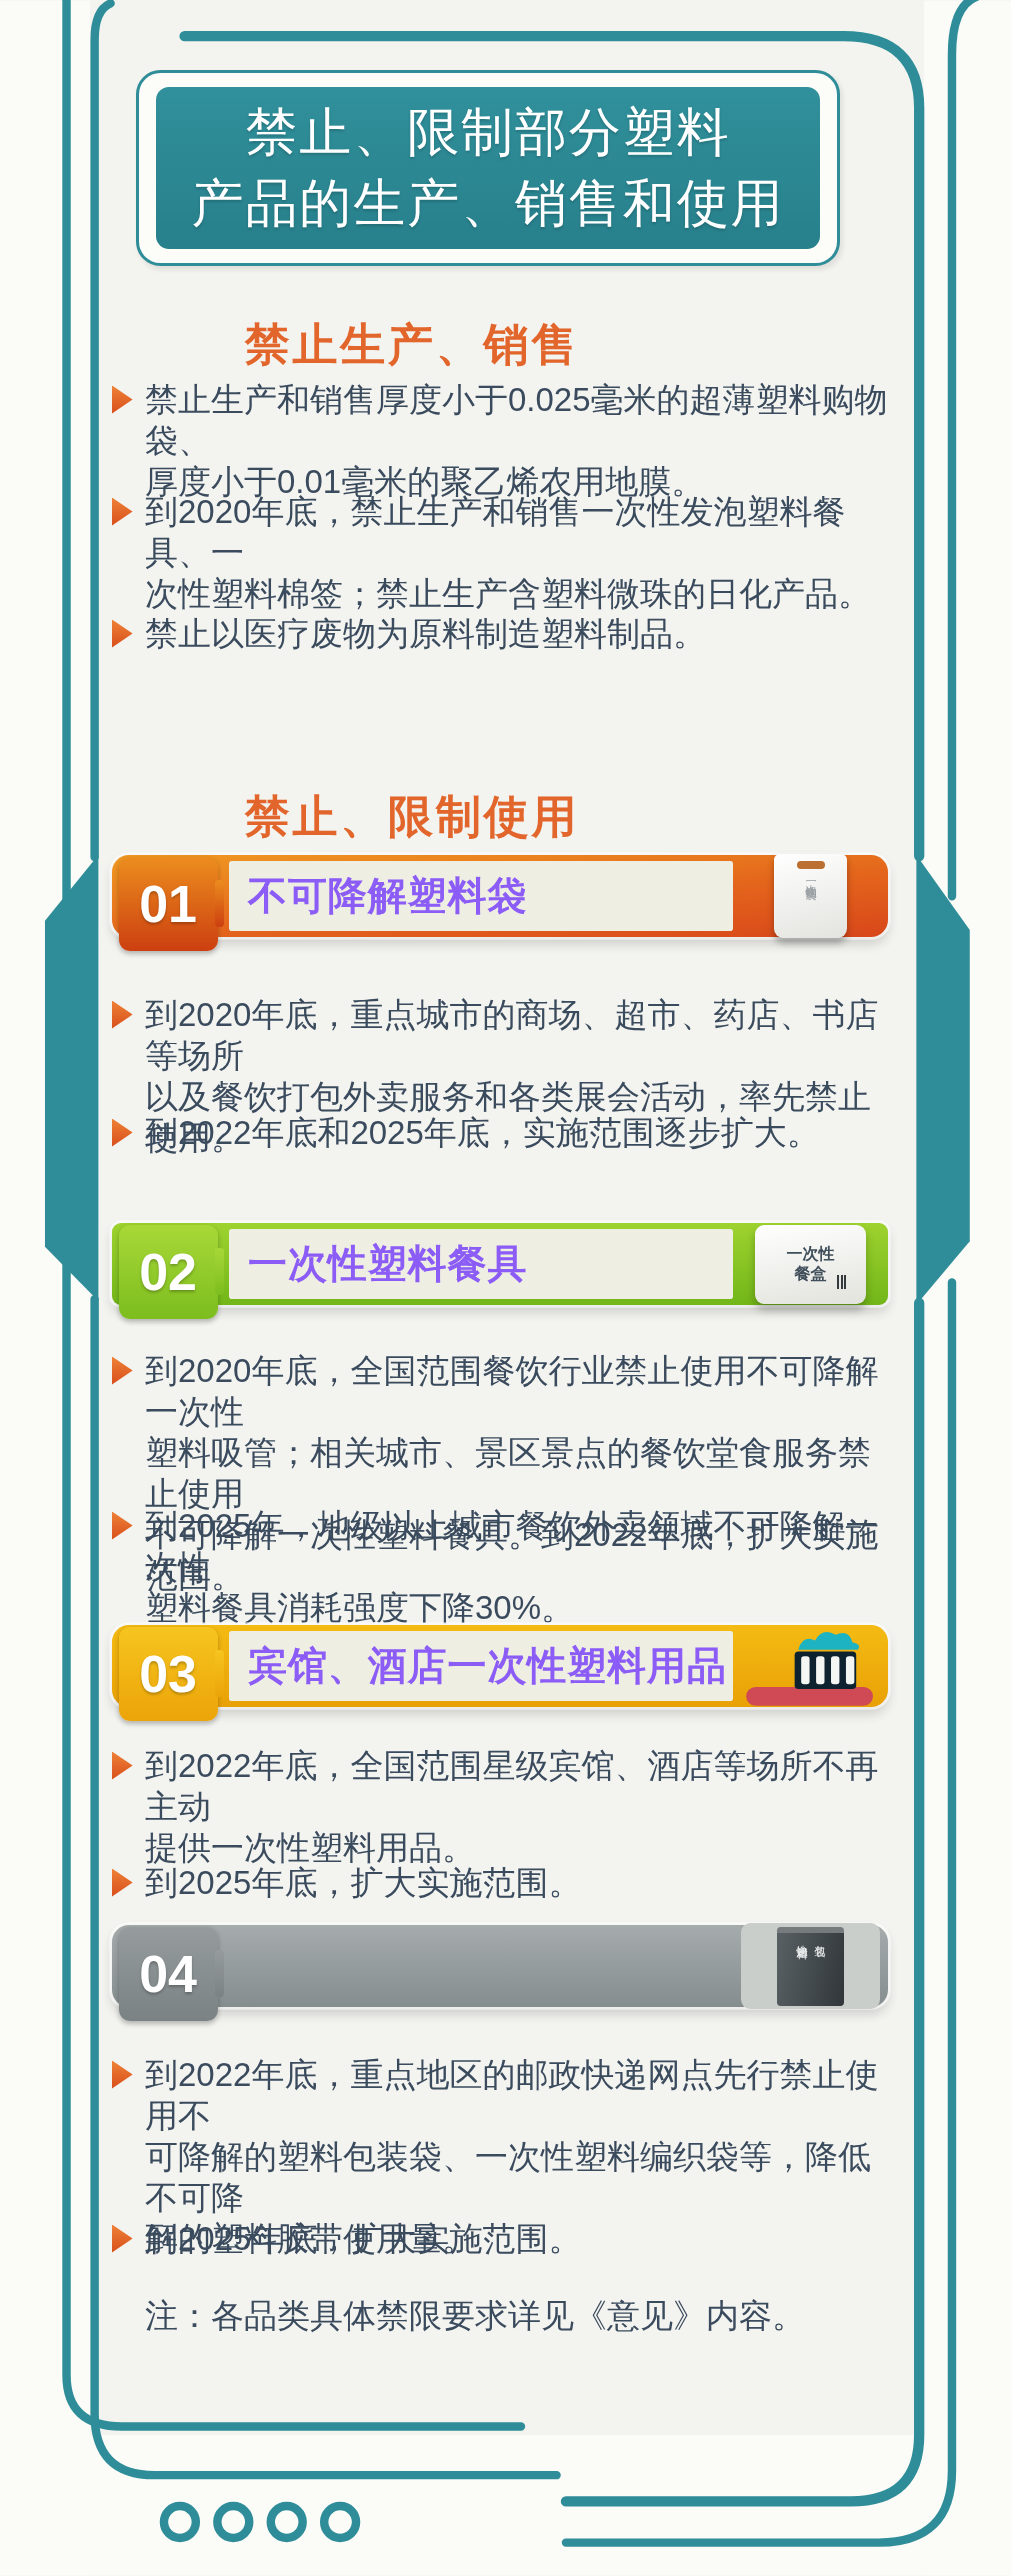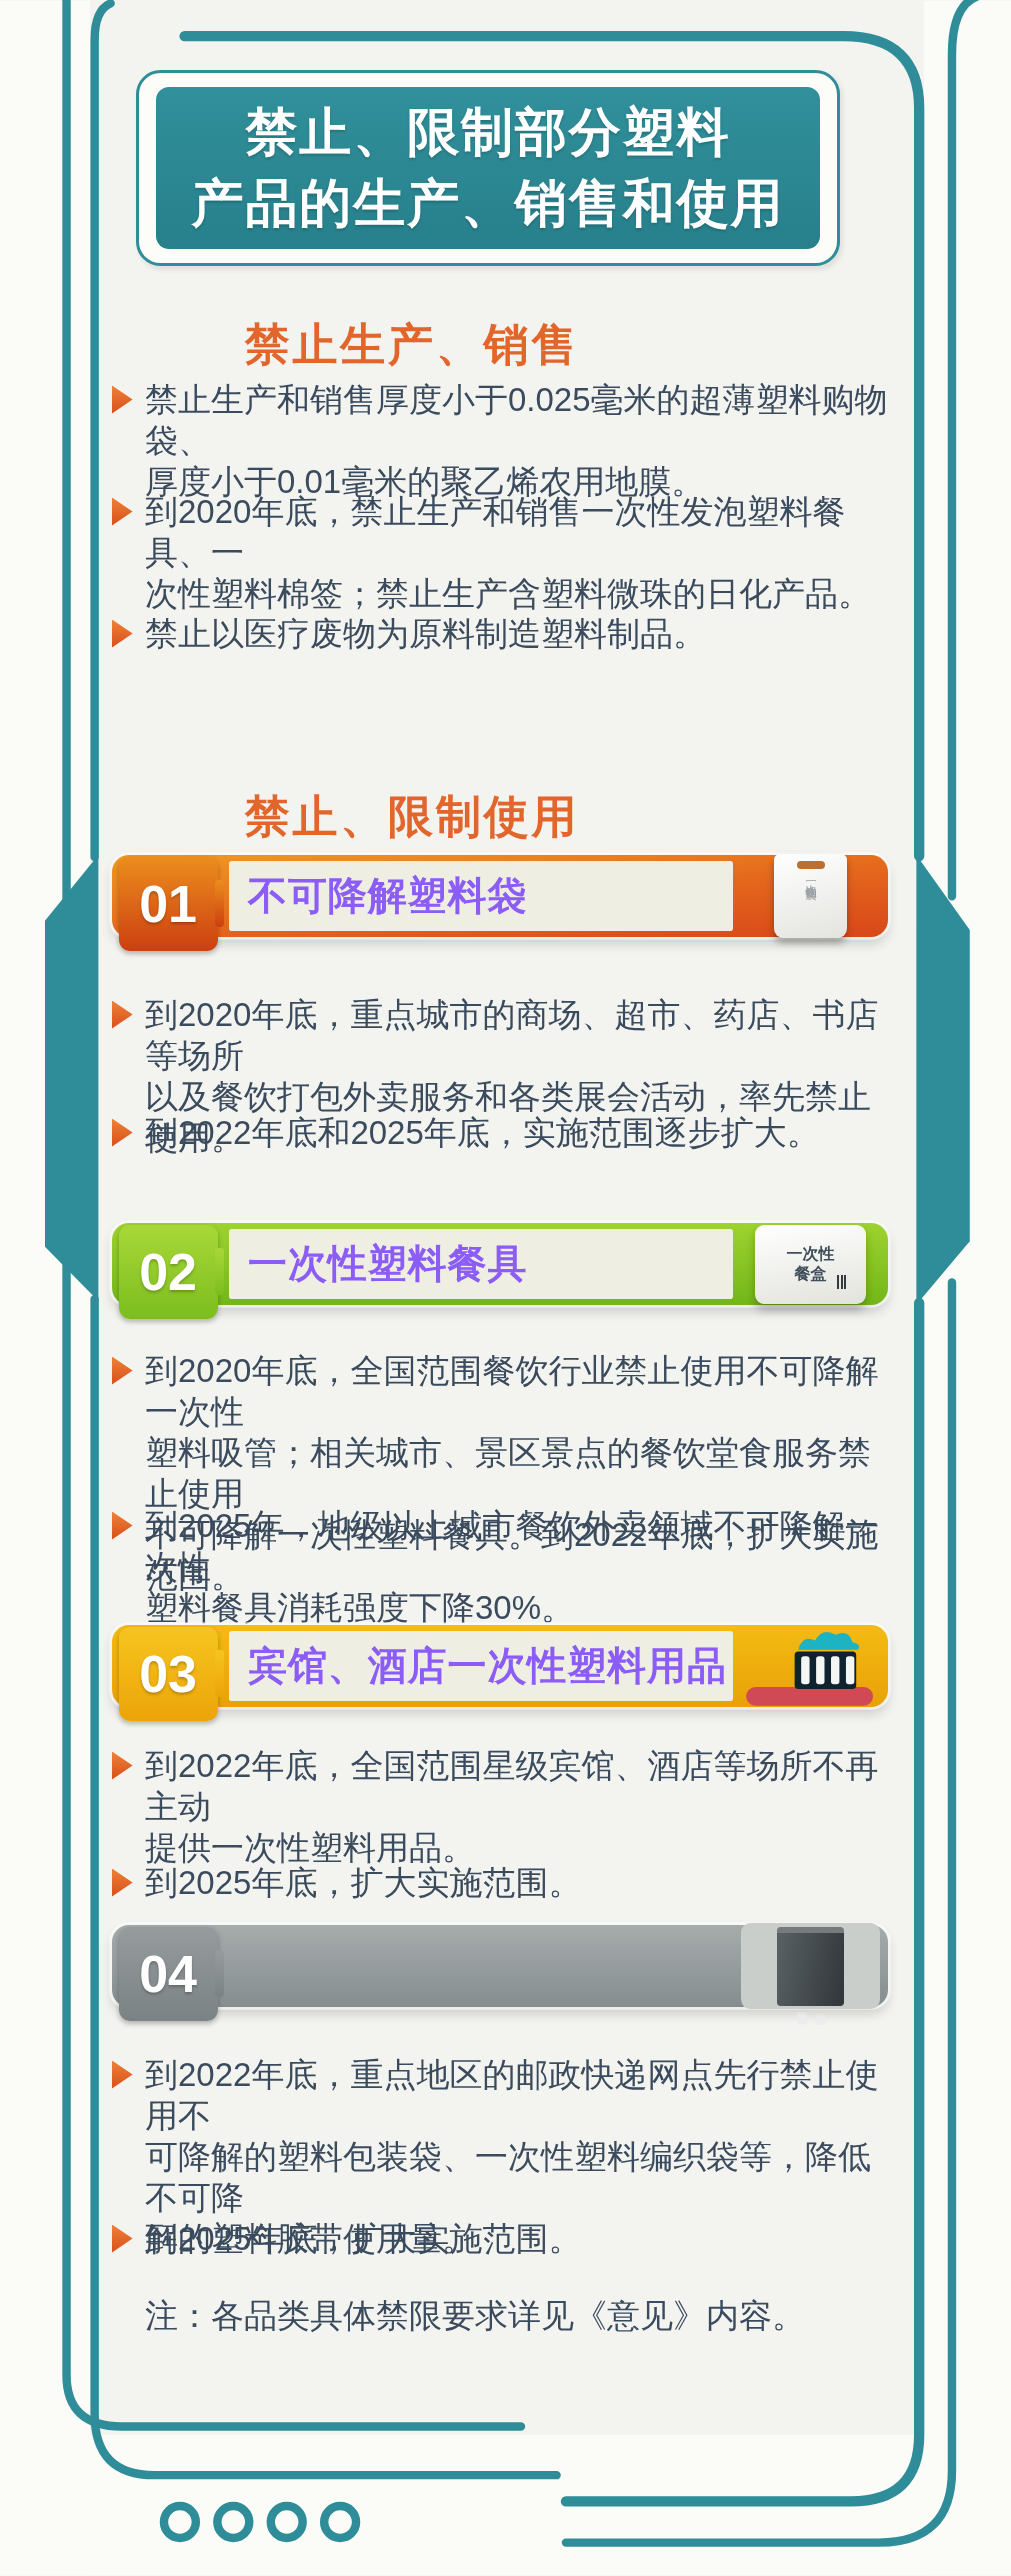--- a/index.html
+++ b/index.html
@@ -5,21 +5,21 @@
   html,body{margin:0;padding:0;}
   body{background:#ddd;font-family:"Liberation Sans","DejaVu Sans",sans-serif;}
   .page{position:relative;width:1011px;height:2576px;margin:0 auto;background:#f3f3ef;overflow:hidden;}
   .frame{position:absolute;left:0;top:0;width:1011px;height:2576px;}
 
   
   .titlebox{position:absolute;left:136px;top:70px;width:698px;height:190px;background:#fcfcf9;
     border:3.7px solid #2e8d98;border-radius:24.4px;box-shadow:2.8px 3.7px 5.6px rgba(0,0,0,.08);}
   .titleinner{position:absolute;left:17px;right:17px;top:14px;bottom:14px;border-radius:13px;
     background:linear-gradient(180deg,#30909b,#27808b);display:flex;flex-direction:column;
-    align-items:center;justify-content:center;color:#fff;font-size:52px;font-weight:700;
+    align-items:center;justify-content:center;color:#fff;font-size:52px;font-weight:400;
     line-height:71px;letter-spacing:1.9px;text-shadow:0 1.9px 2.8px rgba(0,0,0,.18);white-space:nowrap;}
 
   .oh{position:absolute;left:0;width:824px;margin:0;text-align:center;font-size:45px;font-weight:800;
     color:#e2662b;letter-spacing:2.8px;}
 
   .bullet{position:absolute;left:0;width:854px;}
   .mk{position:absolute;left:112px;top:6.6px;width:20.6px;height:28px;
     clip-path:polygon(0 0,100% 50%,0 100%);background:linear-gradient(180deg,#ee8137,#d84e1a);}
   .lines{margin-left:145px;width:752px;font-size:33px;line-height:41px;color:#3b4b5e;font-weight:500;}
   .note{position:absolute;left:145px;width:759px;font-size:33px;line-height:41px;color:#3b4b5e;font-weight:500;}
@@ -32,25 +32,25 @@
   .btitle{margin-left:19px;font-size:39px;font-weight:700;color:#8b5cf6;letter-spacing:0.9px;white-space:nowrap;}
   .tab{position:absolute;left:6.6px;top:1.9px;width:99px;height:94px;border-radius:11.2px;
     display:flex;align-items:center;justify-content:center;box-shadow:0 2.8px 5.6px rgba(0,0,0,.25);}
   .tab::after{content:'';position:absolute;right:-6.6px;top:23.4px;width:9.4px;height:47px;border-radius:3.7px;
     background:inherit;}
   .tab span{font-size:52px;font-weight:800;color:#fff;text-shadow:0 1.9px 2.8px rgba(0,0,0,.25);}
   .icona{position:absolute;right:0;top:0;bottom:0;width:155px;display:flex;align-items:center;justify-content:center;}
 
   .c1{background:linear-gradient(175deg,#f09a22 0%,#e4661c 55%,#d8471a 100%);}
   .c1 .tab{background:linear-gradient(180deg,#ec8d1e,#cc3f10);}
-  .c2{background:linear-gradient(180deg,#9ed32f,#72b619);}
+  .c2{background:linear-gradient(180deg,#9ed32f,#72b619);border-radius:9px;}
   .c2 .tab{background:linear-gradient(180deg,#a8d838,#7cbd1e);}
   .c3{background:linear-gradient(180deg,#f4bb13,#e9a106);}
   .c3 .tab{background:linear-gradient(180deg,#f6c51f,#eca408);}
-  .c4{background:linear-gradient(180deg,#a6acac,#868d8f);text-align:right;}
+  .c4{background:linear-gradient(180deg,#a6acac,#868d8f);}
   .c4 .tab{background:linear-gradient(180deg,#969c9d,#7b8284);}
 
   
   .bagbody{width:73px;height:84px;background:linear-gradient(165deg,#ffffff,#e3e3df);
     border-radius:5.6px 5.6px 9.4px 9.4px;position:relative;box-shadow:0 4.7px 7.5px rgba(0,0,0,.3);}
   .bagbody::before{content:'';position:absolute;top:6.6px;left:50%;transform:translateX(-50%);
     width:28px;height:8.4px;border-radius:4.7px;background:rgba(180,95,25,.9);}
   .bagtext{position:absolute;top:20.6px;left:50%;transform:translateX(-50%);
     writing-mode:vertical-rl;font-size:11.2px;color:#9aa0a4;letter-spacing:0.9px;}
 

